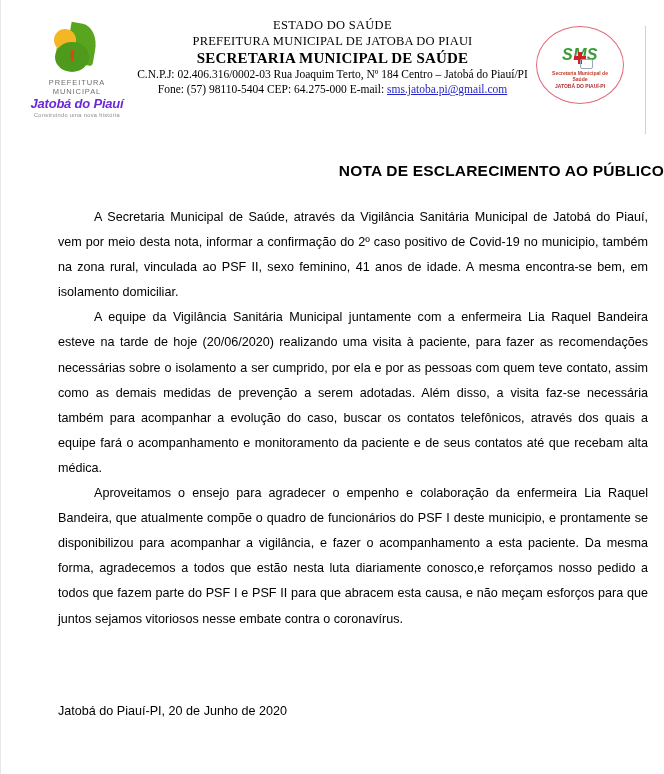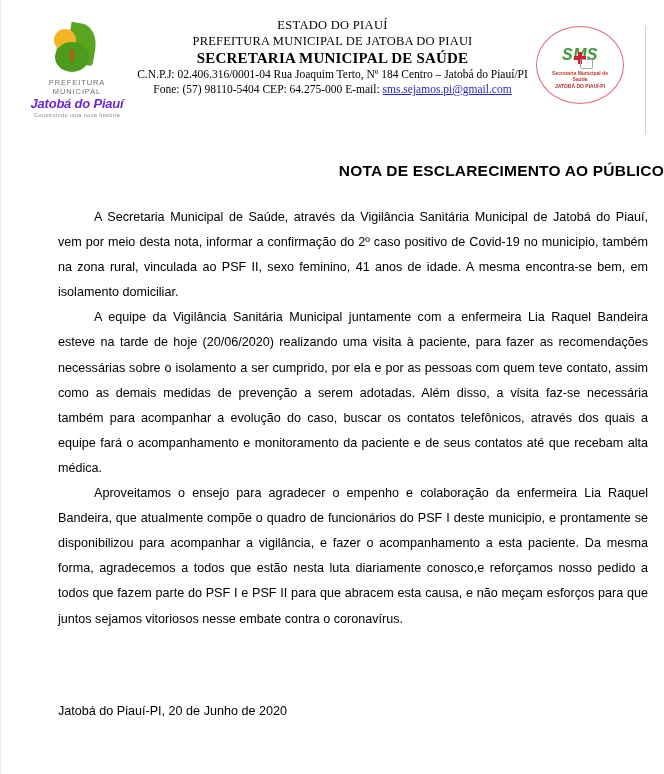--- a/index.html
+++ b/index.html
@@ -289,25 +289,25 @@
       <div class="seal-cross"></div>
       <div class="seal-hand"></div>
       <div class="seal-txt">
         <div>Secretaria Municipal de</div>
         <div>Saúde</div>
         <div class="muni">JATOBÁ DO PIAUÍ-PI</div>
       </div>
     </div>
 
     <div class="header-center">
-      <div class="hc-line1">ESTADO DO PIAUÍ</div>
+      <div class="hc-line1">ESTADO DO SAÚDE</div>
       <div class="hc-line2">PREFEITURA MUNICIPAL DE JATOBA DO PIAUI</div>
       <div class="hc-line3">SECRETARIA MUNICIPAL DE SAÚDE</div>
-      <div class="hc-line4">C.N.P.J: 02.406.316/0001-04 Rua Joaquim Terto, Nº 184 Centro – Jatobá do Piauí/PI</div>
-      <div class="hc-line5"><span>Fone: (57) 98110-5404 CEP: 64.275-000 E-mail: </span><a class="mail-link" href="#">sms.sejamos.pi@gmail.com</a></div>
+      <div class="hc-line4">C.N.P.J: 02.406.316/0002-03 Rua Joaquim Terto, Nº 184 Centro – Jatobá do Piauí/PI</div>
+      <div class="hc-line5"><span>Fone: (57) 98110-5404 CEP: 64.275-000 E-mail: </span><a class="mail-link" href="#">sms.jatoba.pi@gmail.com</a></div>
     </div>
   </div>
 
   <div class="doc-title">NOTA DE ESCLARECIMENTO AO PÚBLICO</div>
 
   <div class="body-text">
     <p>A Secretaria Municipal de Saúde, através da Vigilância Sanitária Municipal de  Jatobá do Piauí, vem por meio desta nota, informar a confirmação do 2º caso positivo de Covid-19 no municipio, também na zona rural, vinculada ao PSF II, sexo feminino, 41 anos de idade. A mesma encontra-se bem, em isolamento domiciliar.</p>
     <p>A equipe da Vigilância Sanitária Municipal juntamente com a enfermeira Lia Raquel Bandeira esteve na tarde de hoje (20/06/2020) realizando uma visita à paciente, para fazer as recomendações necessárias sobre o isolamento a ser cumprido, por ela e por as pessoas com quem teve contato, assim como as demais medidas de prevenção a serem adotadas. Além disso, a visita faz-se necessária também para acompanhar a evolução do caso, buscar os contatos telefônicos, através dos quais a equipe fará o acompanhamento e monitoramento da paciente e de seus contatos até que recebam alta médica.</p>
     <p>Aproveitamos o ensejo para agradecer o empenho e colaboração da enfermeira Lia Raquel Bandeira, que atualmente compõe o quadro de funcionários do PSF I deste municipio, e prontamente se disponibilizou para acompanhar a vigilância, e fazer o acompanhamento a esta paciente. Da mesma forma, agradecemos a todos que estão nesta luta diariamente conosco,e reforçamos nosso pedido a todos que fazem parte do PSF I e PSF II para que abracem esta causa, e não meçam esforços para que juntos sejamos vitoriosos nesse embate contra o coronavírus.</p>
   </div>

